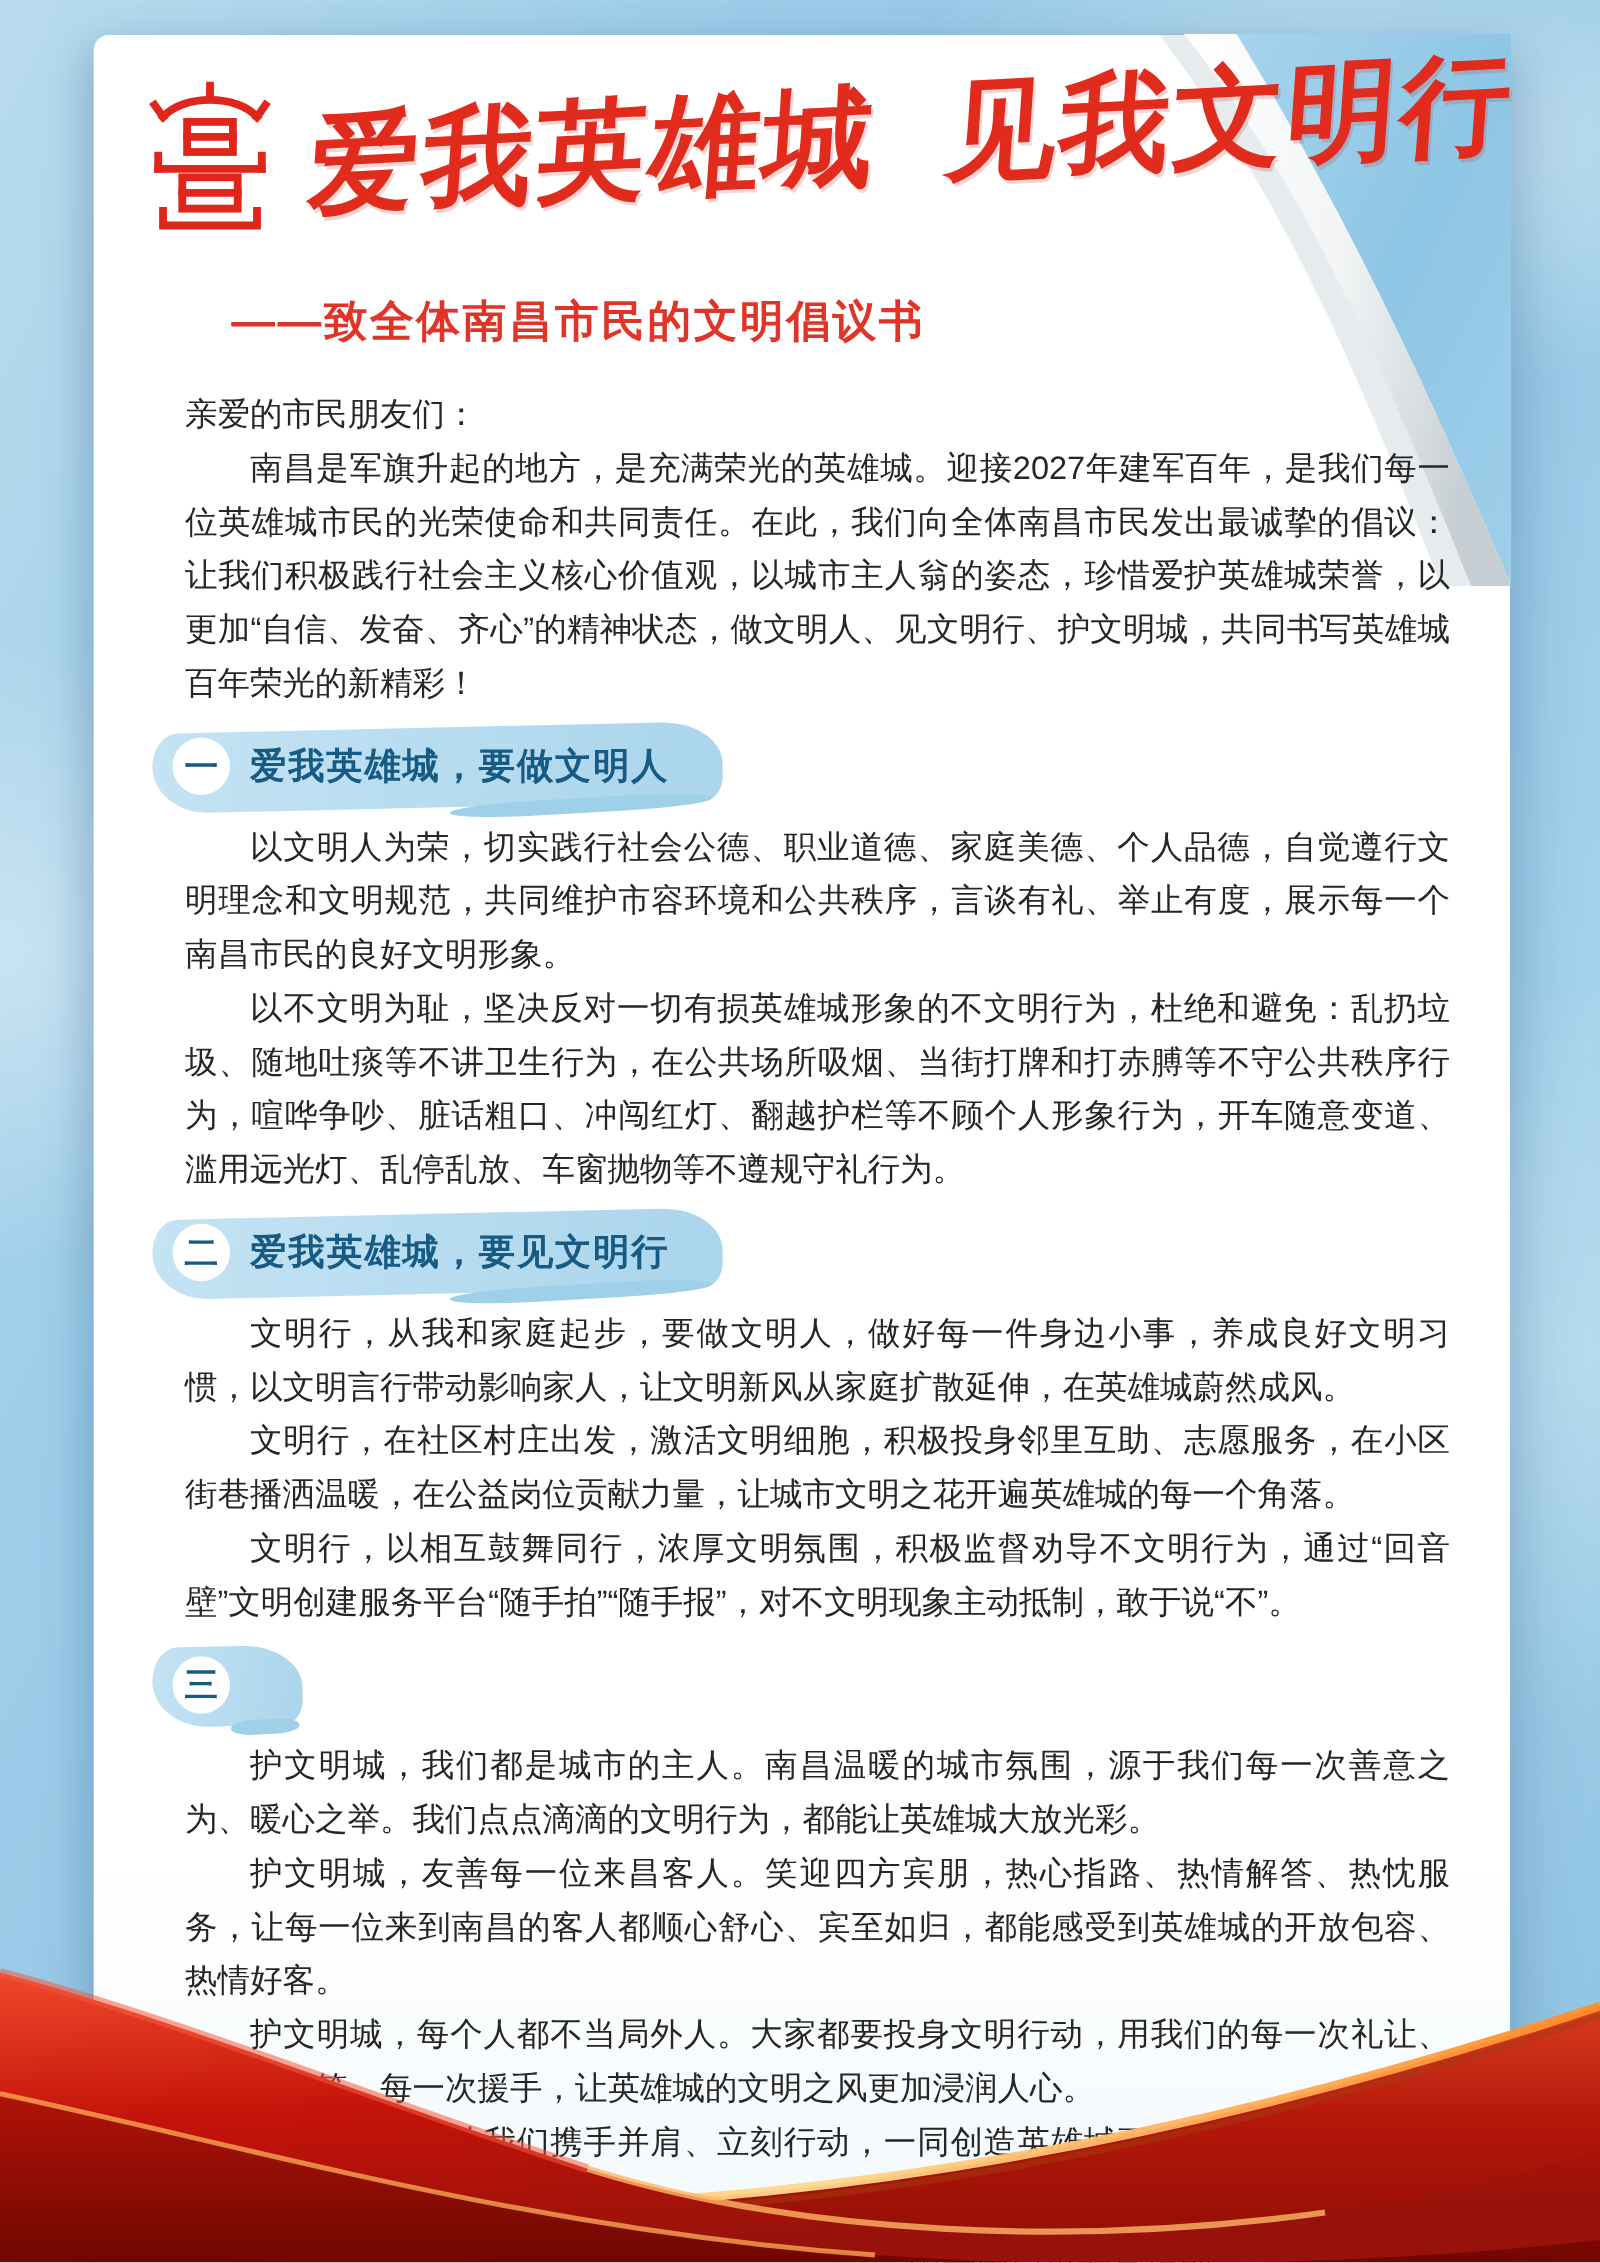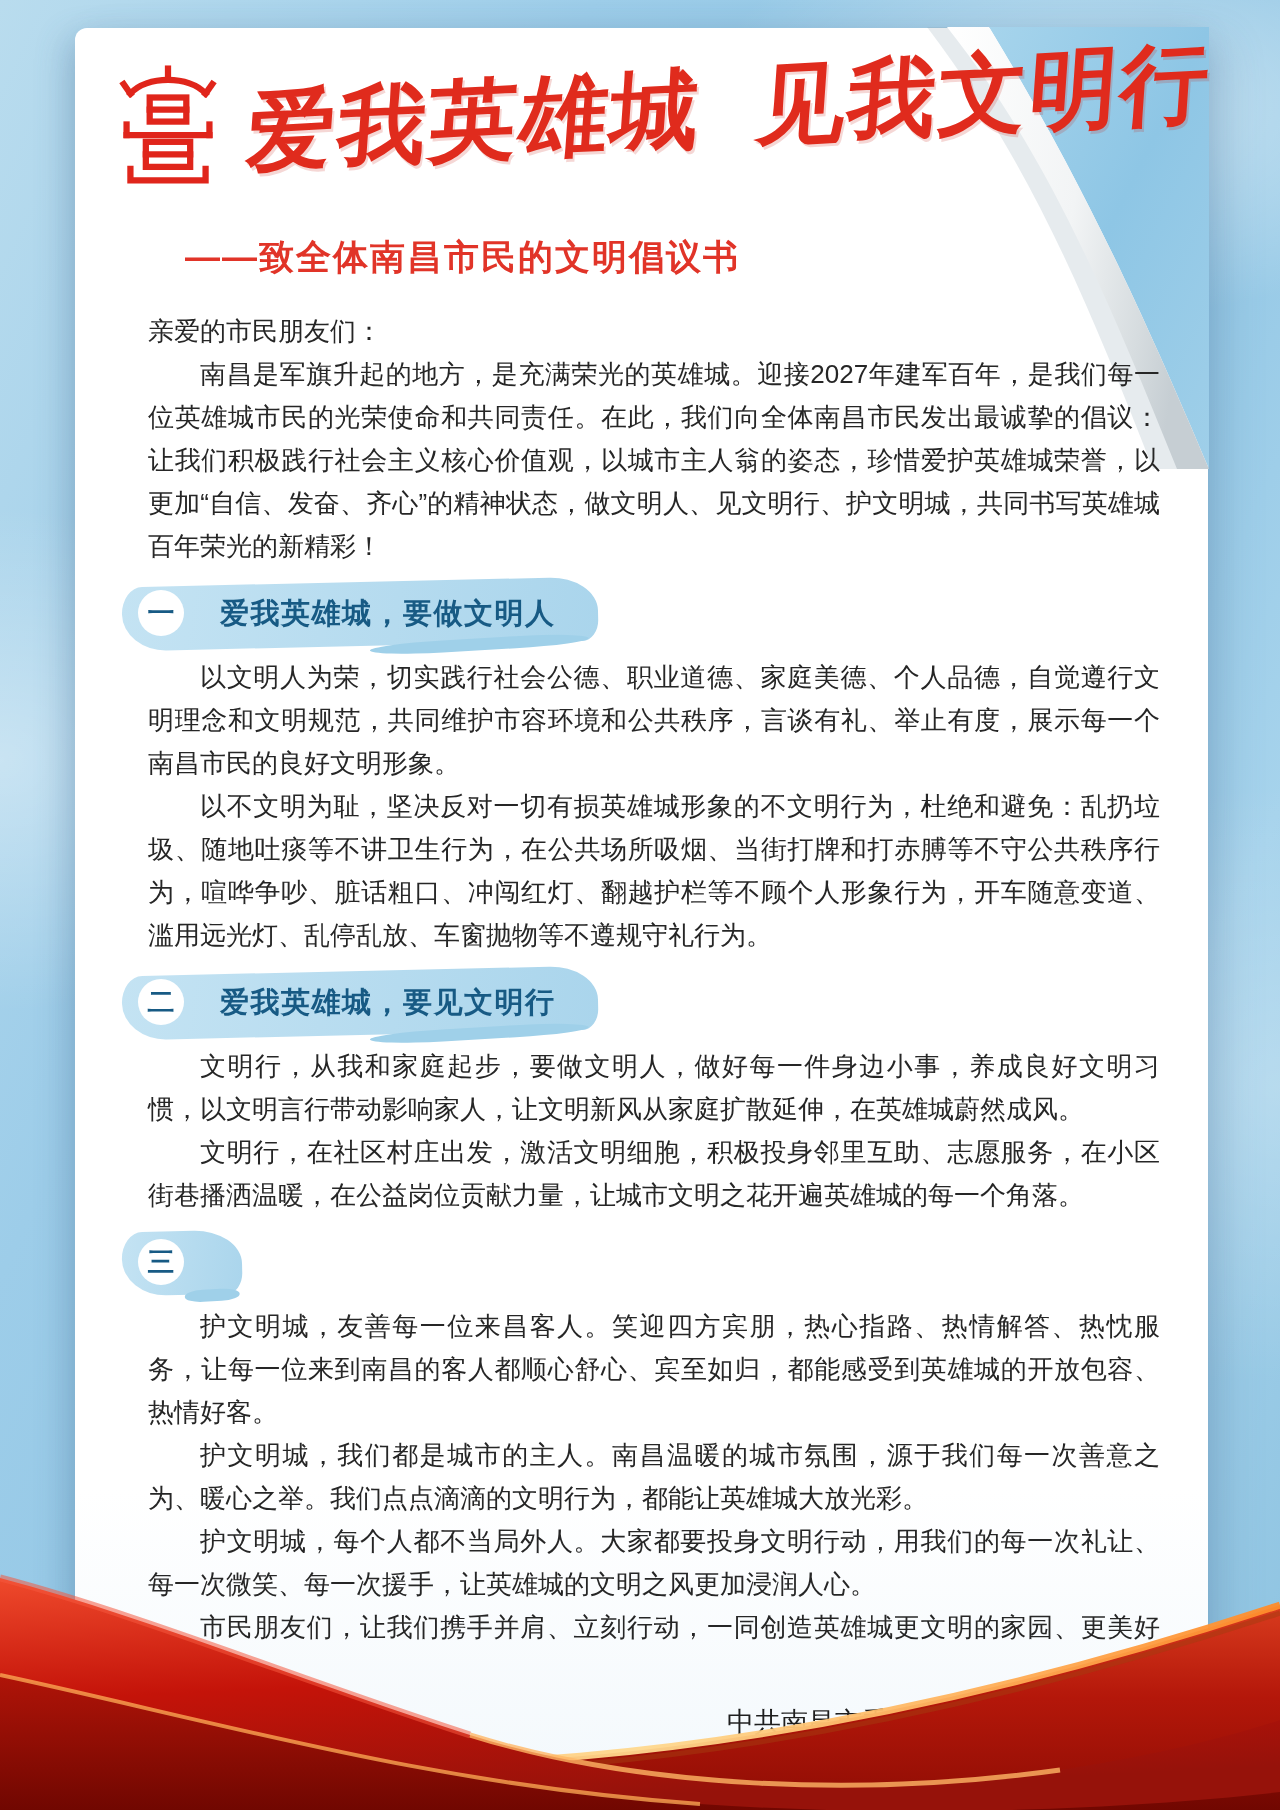--- a/index.html
+++ b/index.html
@@ -60,21 +60,21 @@
   .sec-splash::after{
     content:""; position:absolute; left:52%; bottom:-7px; width:46%; height:12px;
     background:#9fd0e9; border-radius:40% / 60%; transform:rotate(-2deg);
   }
   .sec-num{
     position:relative; width:46px; height:46px; border-radius:50%; background:#ffffff;
     color:#175a84; font-size:27px; font-weight:bold;
     display:flex; align-items:center; justify-content:center; margin-right:16px;
     text-indent:0;
   }
-  .sec-title{ position:relative; color:#175a84; font-size:29px; font-weight:bold; letter-spacing:1.5px;margin-left:20px; }
+  .sec-title{ position:relative; color:#175a84; font-size:29px; font-weight:bold; letter-spacing:1.5px; }
 
   
   .signature{
     width:max-content; margin:12px 190px 0 auto; text-align:center;
     font-size:27px; line-height:37px; color:#1e1e1e;
   }
 
   
   .ribbon{ position:absolute; left:0; bottom:0; width:1280px; height:250px; z-index:3; display:block; }
 </style>
@@ -143,29 +143,30 @@
 
       <div class="sec-row">
         <div class="sec-head">
           <span class="sec-splash"></span>
           <span class="sec-num">二</span>
           <span class="sec-title">爱我英雄城，要见文明行</span>
         </div>
       </div>
       <p class="indent">文明行，从我和家庭起步，要做文明人，做好每一件身边小事，养成良好文明习惯，以文明言行带动影响家人，让文明新风从家庭扩散延伸，在英雄城蔚然成风。</p>
       <p class="indent">文明行，在社区村庄出发，激活文明细胞，积极投身邻里互助、志愿服务，在小区街巷播洒温暖，在公益岗位贡献力量，让城市文明之花开遍英雄城的每一个角落。</p>
+      <p class="indent">文明行，以相互鼓舞同行，浓厚文明氛围，积极监督劝导不文明行为，通过“回音壁”文明创建服务平台“随手拍”“随手报”，对不文明现象主动抵制，敢于说“不”。</p>
 
       <div class="sec-row">
         <div class="sec-head">
           <span class="sec-splash"></span>
           <span class="sec-num">三</span>
         </div>
       </div>
+      <p class="indent">护文明城，我们都是城市的主人。南昌温暖的城市氛围，源于我们每一次善意之为、暖心之举。我们点点滴滴的文明行为，都能让英雄城大放光彩。</p>
       <p class="indent">护文明城，友善每一位来昌客人。笑迎四方宾朋，热心指路、热情解答、热忱服务，让每一位来到南昌的客人都顺心舒心、宾至如归，都能感受到英雄城的开放包容、热情好客。</p>
-      <p class="indent">护文明城，我们都是城市的主人。南昌温暖的城市氛围，源于我们每一次善意之为、暖心之举。我们点点滴滴的文明行为，都能让英雄城大放光彩。</p>
       <p class="indent">护文明城，每个人都不当局外人。大家都要投身文明行动，用我们的每一次礼让、每一次微笑、每一次援手，让英雄城的文明之风更加浸润人心。</p>
       <p class="indent">市民朋友们，让我们携手并肩、立刻行动，一同创造英雄城更文明的家园、更美好的未来！</p>
 
       <div class="signature">
         <div class="sig-org1">中共南昌市委宣传部</div>
 
       </div>
     </div>
   </div>
 

